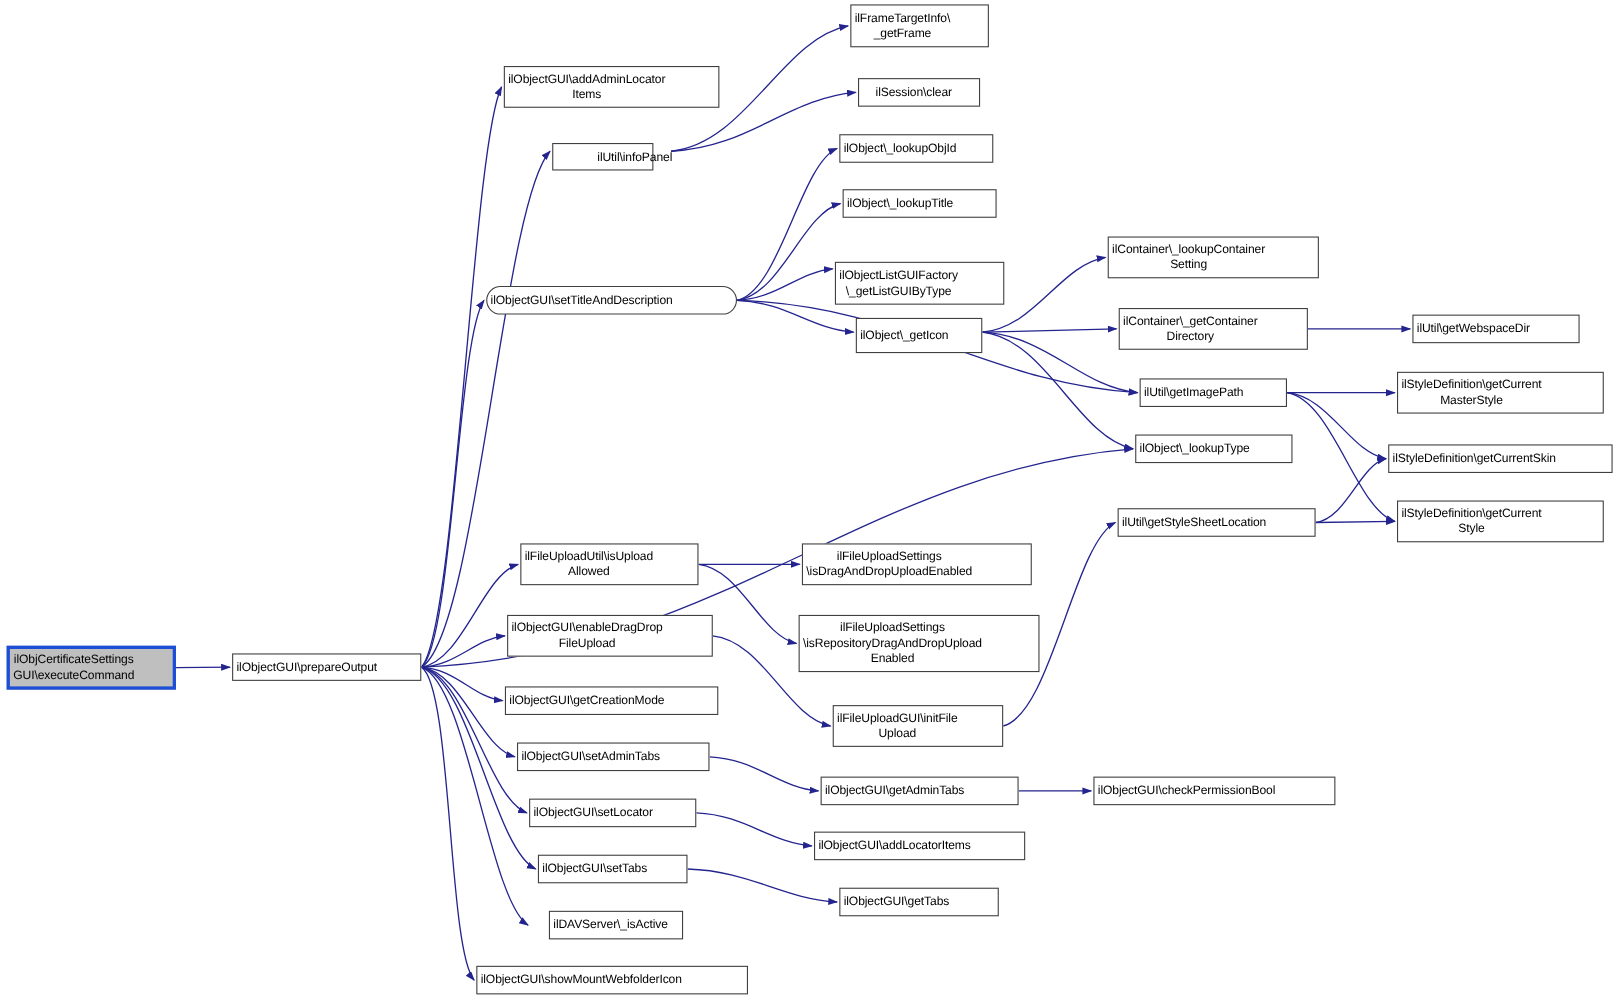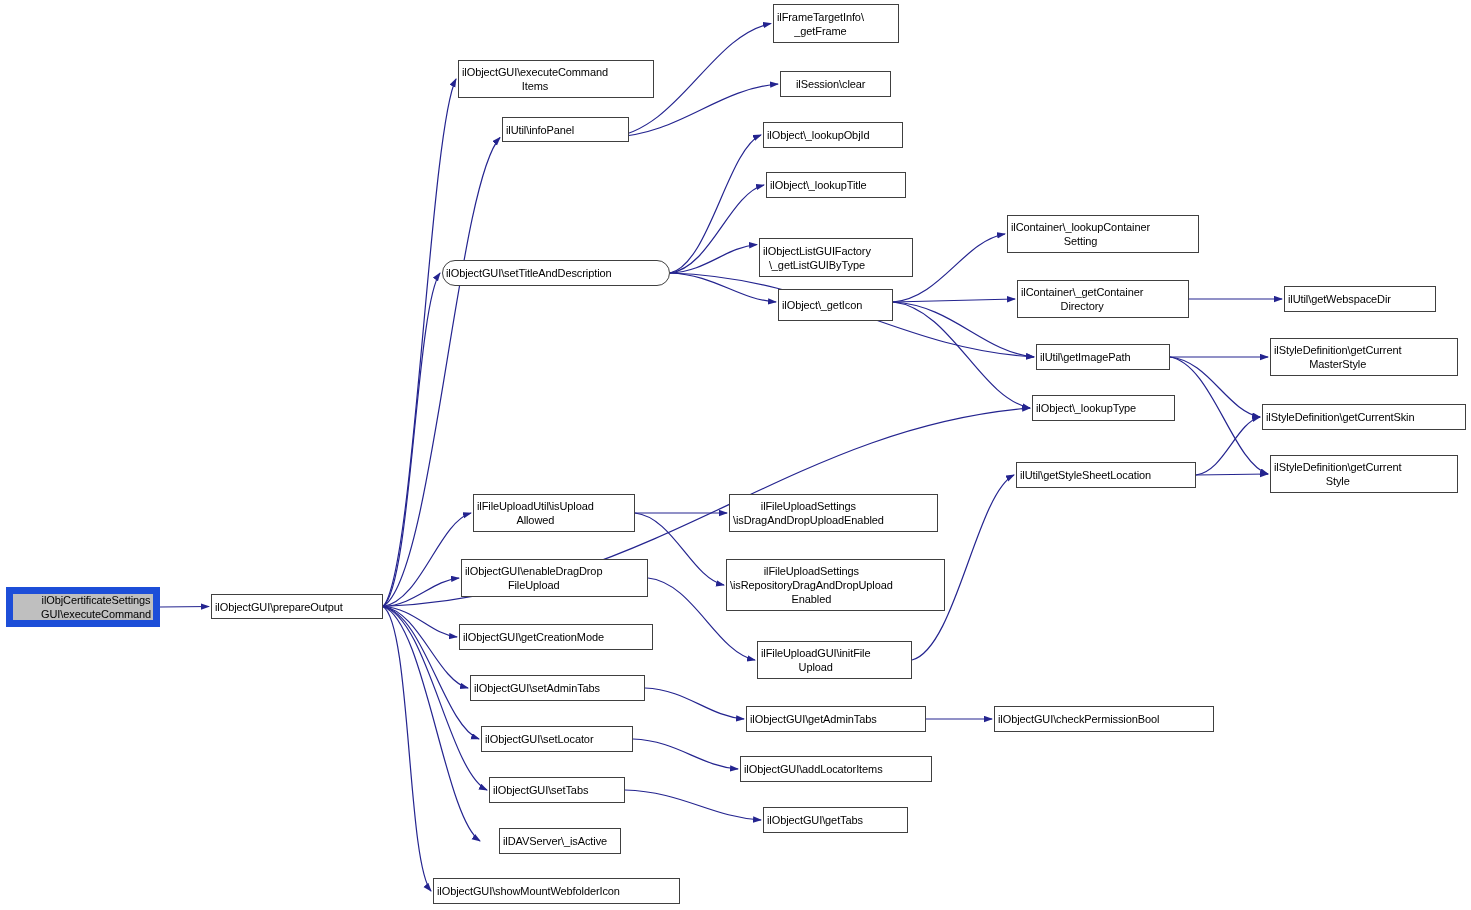--- a/index.html
+++ b/index.html
@@ -34,22 +34,21 @@
     display: flex;
     align-items: center;
     justify-content: flex-start;
     text-align: center;
     letter-spacing: -0.1px;
     white-space: pre-line;
     z-index: 2;
   }
   .node.root {
     background: #bfbfbf;
-    border: 7px solid #1d4ed8;
-    padding-left: 25px;
+    border: 3px solid #1d4ed8;
   }
   .node .lbl {
     display: block;
     padding: 0 3px;
     white-space: pre-line;
   }
 </style>
 </head>
 <body>
 
@@ -98,23 +97,23 @@
         <path d="M645,688 C687.42,689.86 707.62,715.9 744,719" fill="none" stroke="#24248f" stroke-width="1.2" marker-end="url(#ah)"></path>
         <path d="M926,719 L992,719" fill="none" stroke="#24248f" stroke-width="1.2" marker-end="url(#ah)"></path>
         <path d="M633,739 C677.94,740.8 699.34,766 738,769" fill="none" stroke="#24248f" stroke-width="1.2" marker-end="url(#ah)"></path>
         <path d="M625,790 C682.96,791.8 710.56,817 761,820" fill="none" stroke="#24248f" stroke-width="1.2" marker-end="url(#ah)"></path>
       </g>
   </svg>
   <div id="nodes">
       <div class="node root" style="left: 6px; top: 587px; width: 154px; height: 40px;"><span class="lbl">ilObjCertificateSettings
 GUI\executeCommand</span></div>
       <div class="node" style="left: 211px; top: 594px; width: 172px; height: 25px;"><span class="lbl">ilObjectGUI\prepareOutput</span></div>
-      <div class="node" style="left: 458px; top: 60px; width: 196px; height: 38px;"><span class="lbl">ilObjectGUI\executeCommand
+      <div class="node" style="left: 458px; top: 60px; width: 196px; height: 38px;"><span class="lbl">ilObjectGUI\addAdminLocator
 Items</span></div>
-      <div class="node" style="left: 502px; top: 117px; width: 127px; height: 25px;"><span class="lbl">ilUtil\infoPanel</span></div>
+      <div class="node" style="left: 502px; top: 130px; width: 92px; height: 25px; padding-left: 37px;"><span class="lbl">ilUtil\infoPanel</span></div>
       <div class="node" style="left: 442px; top: 260px; width: 228px; height: 26px; border-radius: 13px;"><span class="lbl">ilObjectGUI\setTitleAndDescription</span></div>
       <div class="node" style="left: 773px; top: 4px; width: 126px; height: 39px;"><span class="lbl">ilFrameTargetInfo\
 _getFrame</span></div>
       <div class="node" style="left: 780px; top: 71px; width: 111px; height: 26px; padding-left: 12px;"><span class="lbl">ilSession\clear</span></div>
       <div class="node" style="left: 763px; top: 122px; width: 140px; height: 26px;"><span class="lbl">ilObject\_lookupObjId</span></div>
       <div class="node" style="left: 766px; top: 172px; width: 140px; height: 26px;"><span class="lbl">ilObject\_lookupTitle</span></div>
       <div class="node" style="left: 759px; top: 238px; width: 154px; height: 39px;"><span class="lbl">ilObjectListGUIFactory
 \_getListGUIByType</span></div>
       <div class="node" style="left: 778px; top: 289px; width: 115px; height: 32px;"><span class="lbl">ilObject\_getIcon</span></div>
       <div class="node" style="left: 1007px; top: 215px; width: 192px; height: 38px;"><span class="lbl">ilContainer\_lookupContainer

